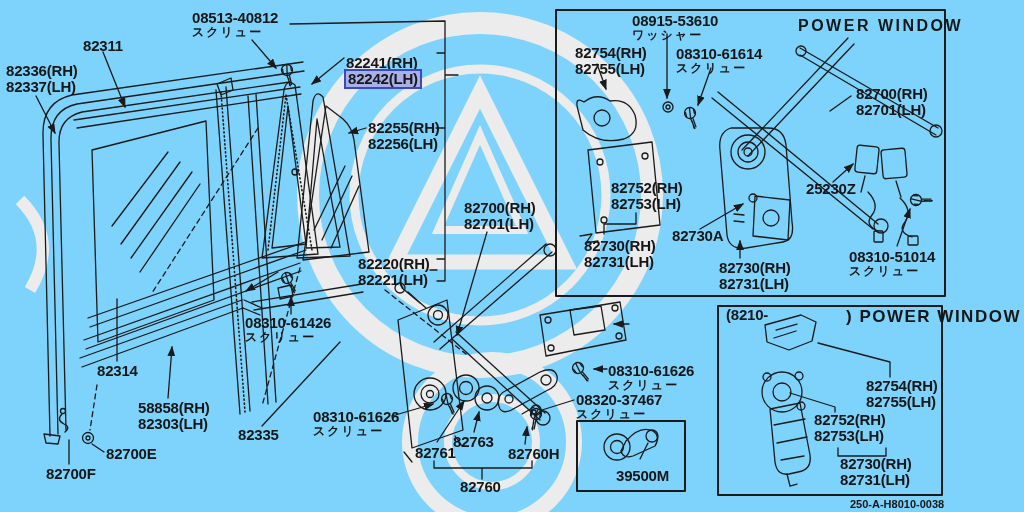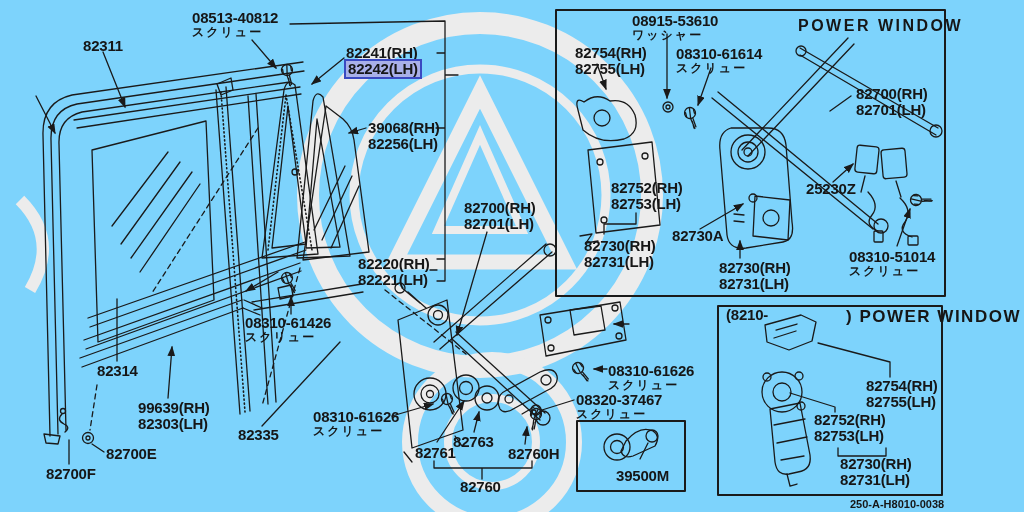--- a/index.html
+++ b/index.html
@@ -246,29 +246,33 @@
 
 <div class="lbl" style="left:192px;top:10px">
   <div>08513-40812</div>
   <div class="note">スクリュー</div>
 </div>
 
 <div class="lbl" style="left:83px;top:38px">
   <div>82311</div>
 </div>
 
-
-<div class="lbl" style="left:346px;top:45px">
+<div class="lbl" style="left:6px;top:63px">
+  <div>82336(RH)</div>
+  <div>82337(LH)</div>
+</div>
+
+<div class="lbl" style="left:346px;top:55px">
   <div>82241(RH)</div>
   <div><span class="hl">82242(LH)</span></div>
 </div>
 
 
 <div class="lbl" style="left:368px;top:120px">
-  <div>39068(RH)</div>
+  <div>82255(RH)</div>
   <div>82256(LH)</div>
 </div>
 
 <div class="lbl" style="left:464px;top:200px">
   <div>82700(RH)</div>
   <div>82701(LH)</div>
 </div>
 
 <div class="lbl" style="left:358px;top:256px">
   <div>82220(RH)</div>
@@ -278,21 +282,21 @@
 <div class="lbl" style="left:245px;top:315px">
   <div>08310-61426</div>
   <div class="note">スクリュー</div>
 </div>
 
 <div class="lbl" style="left:97px;top:363px">
   <div>82314</div>
 </div>
 
 <div class="lbl" style="left:138px;top:400px">
-  <div>99639(RH)</div>
+  <div>58858(RH)</div>
   <div>82303(LH)</div>
 </div>
 
 <div class="lbl" style="left:238px;top:427px">
   <div>82335</div>
 </div>
 
 <div class="lbl" style="left:106px;top:446px">
   <div>82700E</div>
 </div>

